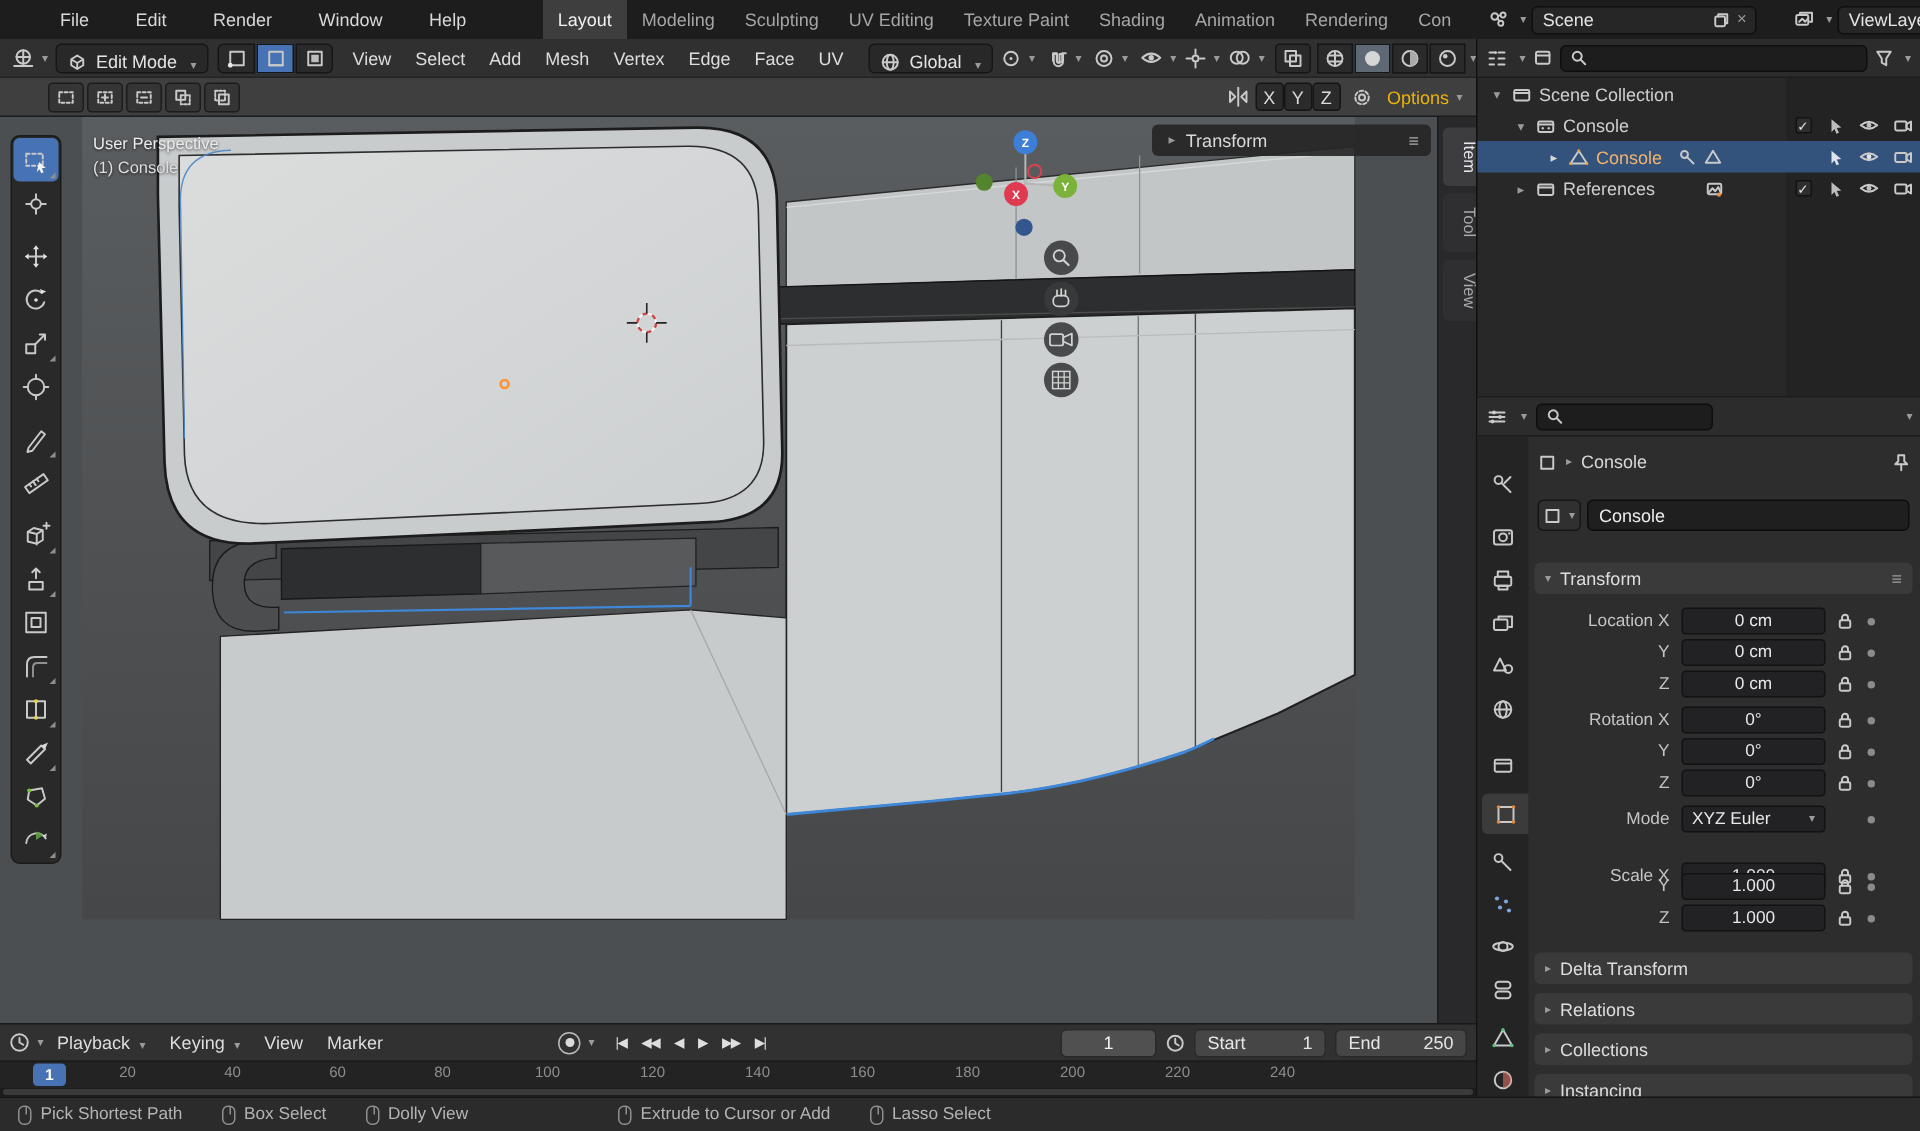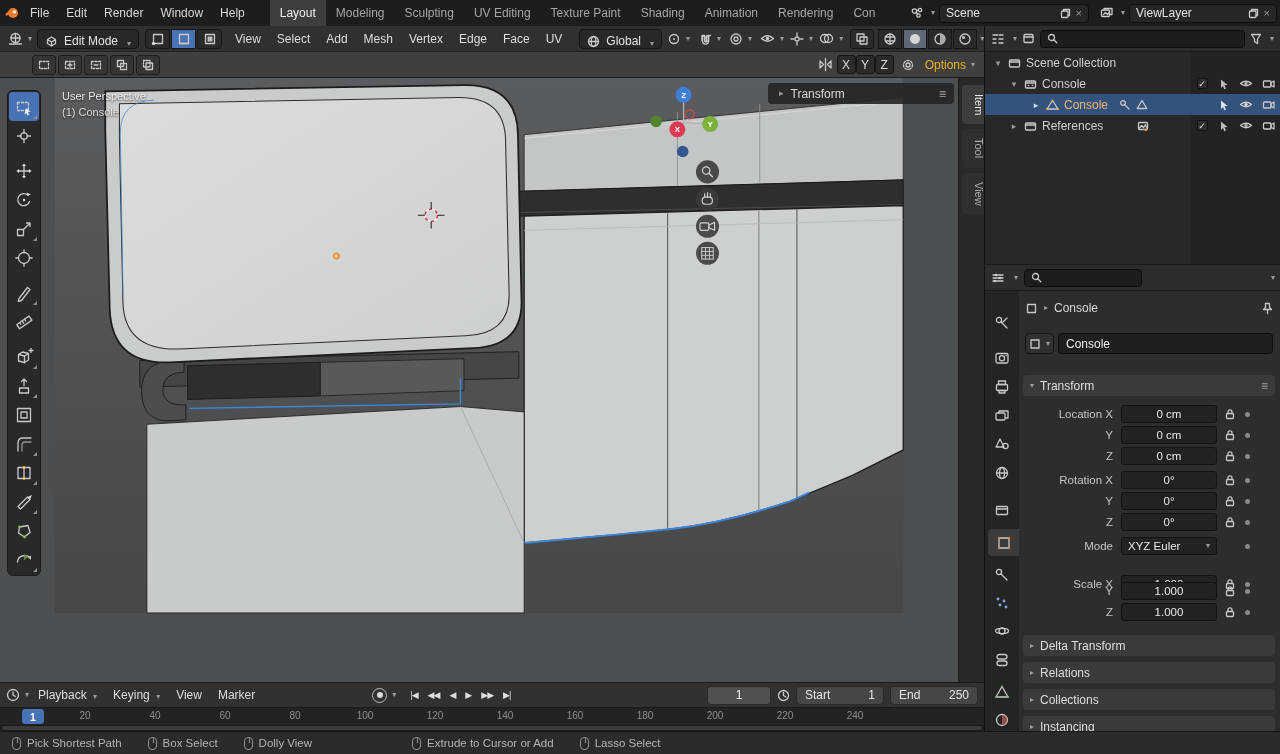--- a/index.html
+++ b/index.html
@@ -4,23 +4,23 @@
 <style>
 *{margin:0;padding:0;box-sizing:border-box}
 html,body{background:#101010}
 body{width:1280px;height:754px;font-family:"Liberation Sans",sans-serif;font-size:12px;color:#c9c9c9;-webkit-font-smoothing:antialiased}
 #app{position:relative;width:1280px;height:754px;background:#1d1d1d;overflow:hidden}
 .flex{display:flex;align-items:center}
 svg{display:block}
 .ic path,.ic rect,.ic circle,.ic line,.ic polyline,.ic polygon,.ic ellipse{fill:none;stroke:#c9c9c9;stroke-width:1.3;stroke-linecap:round;stroke-linejoin:round}
 .chev{font-size:8px;color:#9b9b9b;margin-left:3px;line-height:1}
 
-#topbar{position:absolute;left:0;top:0;width:1280px;height:26px;background:#1d1d1d;display:flex;align-items:center;padding:0 3px;gap:1px}
+#topbar{position:absolute;left:0;top:0;width:1280px;height:26px;background:#1d1d1d;display:flex;align-items:center;padding:0 17px;gap:15px}
 .menu{padding:3px 8px;color:#d8d8d8;border-radius:3px;white-space:nowrap}
-.wtabs{display:flex;align-items:stretch;height:26px;margin-left:16px}
+.wtabs{display:flex;align-items:stretch;height:26px;margin-left:28px}
 .wtab{display:flex;align-items:center;padding:0 10px;color:#a6a6a6;white-space:nowrap}
 .wtab.active{background:#3e3e3e;color:#f1f1f1}
 .idwrap{display:flex;align-items:center;gap:4px;margin-left:10px}
 .idfield{display:flex;align-items:center;background:#262626;border:1px solid #0f0f0f;border-radius:4px;height:19px;padding:0 6px;gap:5px;color:#e3e3e3;white-space:nowrap}
 .xbtn{color:#9a9a9a;font-size:11px;line-height:1}
 
 #vph{position:absolute;left:0;top:26px;width:984px;height:26px;background:#303030;border-bottom:1px solid #222;display:flex;align-items:center;gap:2px;padding:0 5px}
 #vpt{position:absolute;left:0;top:52px;width:984px;height:26px;background:#3f3f40;border-bottom:1px solid #1c1c1c;display:flex;align-items:center;gap:3px;padding:0 6px}
 .hmenu{padding:3px 7px;color:#dddddd;white-space:nowrap}
 .dd{display:flex;align-items:flex-end;background:#282828;border:1px solid #161616;border-radius:4px;height:20px;padding:0 7px;gap:6px;color:#e4e4e4;white-space:nowrap}

